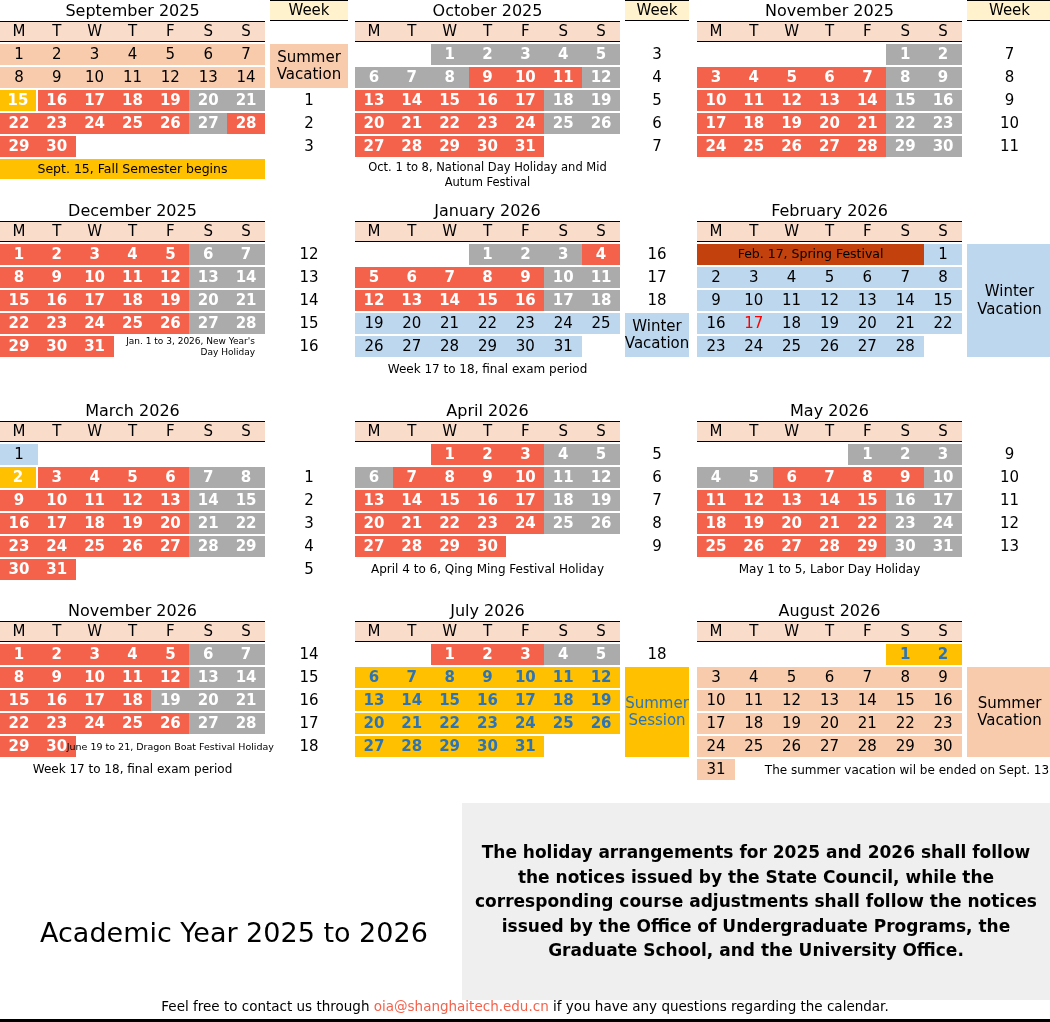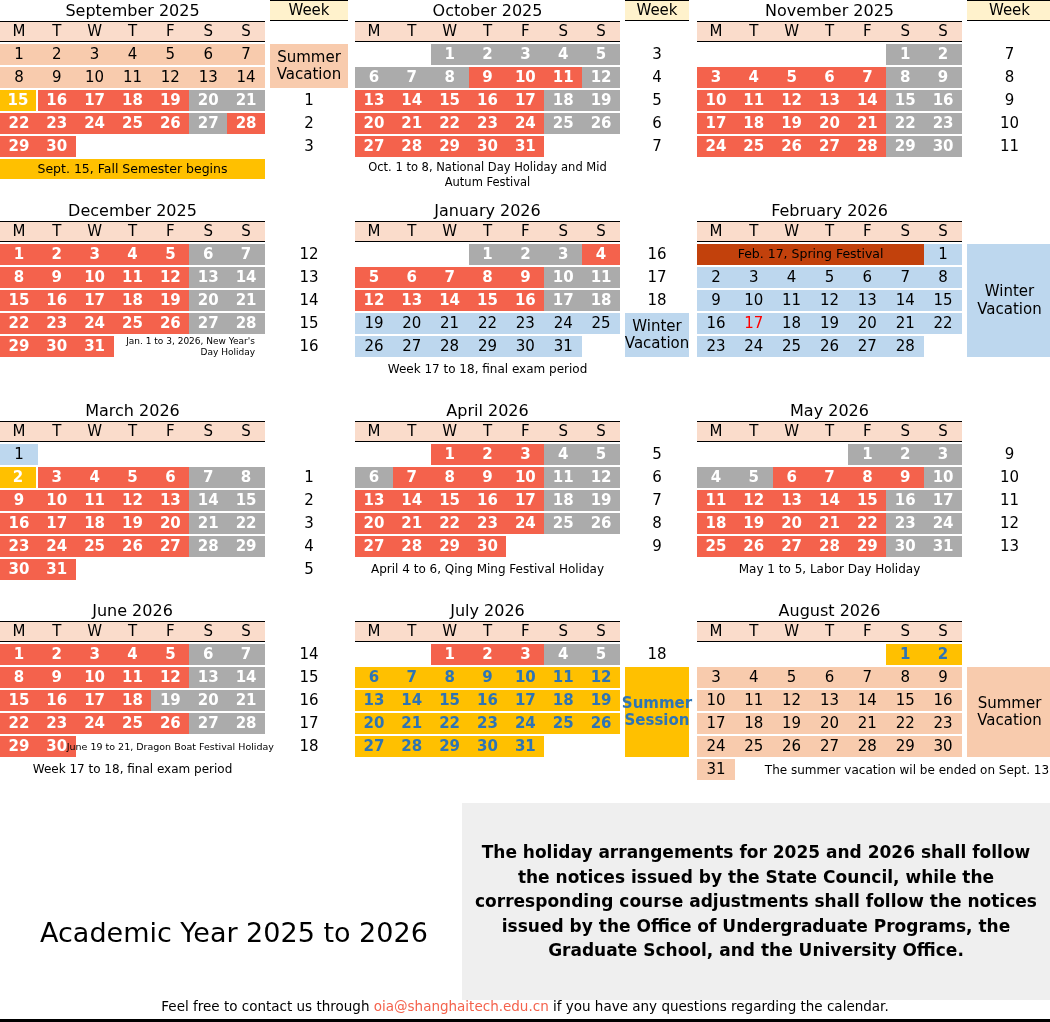--- a/index.html
+++ b/index.html
@@ -33,21 +33,21 @@
   .m-note{width:265px;}
   .m-note.amber-box{background:var(--amber,#FFC000);height:20px;line-height:20px;text-align:center;font-size:12.5px;color:#000;font-weight:normal;margin-top:1px;}
   .m-note.plain{text-align:center;font-size:12px;margin-top:5px;}
   .m-note.plain2{text-align:center;font-size:11.5px;line-height:1.3;margin-top:3px;}
 
   .wkhdr{position:absolute;top:0;left:270px;height:19px;line-height:19px;border-top:1px solid #000;border-bottom:1px solid #000;background:var(--paleyellow,#FFF2CC);text-align:center;font-size:15px;}
   .wkcol{position:absolute;top:44px;left:270px;}
   .wkseg{display:flex;align-items:center;justify-content:center;margin-bottom:2px;font-size:15px;text-align:center;line-height:1.15;width:100%;}
   .wkseg.peach{background:var(--peach,#F8CBAD);}
   .wkseg.blue{background:var(--lblue,#BDD7EE);}
-  .wkseg.amber-b{background:var(--amber,#FFC000);color:var(--bluetext,#2E74B5);font-weight:bold;}
+  .wkseg.amber-b{background:var(--amber,#FFC000);color:var(--bluetext,#2E74B5);font-weight:normal;}
 
   .mg:nth-child(3n+1) .wkhdr,.mg:nth-child(3n+1) .wkcol{width:78px;}
   .mg:nth-child(3n+2) .wkhdr,.mg:nth-child(3n+2) .wkcol{width:64px;}
   .mg:nth-child(3n)   .wkhdr,.mg:nth-child(3n)   .wkcol{width:85px;}
 
   #footer{position:relative;width:1050px;height:222px;}
   .notice{position:absolute;left:462px;top:3px;width:588px;height:197px;background:var(--noticebg,#EFEFEF);display:flex;align-items:center;justify-content:center;box-sizing:border-box;padding:8px 12px;text-align:center;font-weight:bold;font-size:17px;line-height:1.45;}
   .acad{position:absolute;left:40px;top:117px;font-size:27px;}
   .contact{position:absolute;left:0;right:0;bottom:8px;text-align:center;font-size:13.5px;}
   .contact .email{color:var(--red,#F4624C);text-decoration:none;cursor:pointer;}
@@ -643,21 +643,21 @@
       <div class="m-note plain">May 1 to 5, Labor Day Holiday</div>
       <div class="wkcol">
         <div class="wkseg " style="height: 21px;">9</div>
         <div class="wkseg " style="height: 21px;">10</div>
         <div class="wkseg " style="height: 21px;">11</div>
         <div class="wkseg " style="height: 21px;">12</div>
         <div class="wkseg " style="height: 21px;">13</div>
       </div>
     </div>
     <div class="mg">
-      <div class="m-title">June 2026</div>
+      <div class="m-title">November 2026</div>
       <div class="m-days">
         <div class="d">M</div>
         <div class="d">T</div>
         <div class="d">W</div>
         <div class="d">T</div>
         <div class="d">F</div>
         <div class="d">S</div>
         <div class="d">S</div>
       </div>
       <div class="m-rows">

